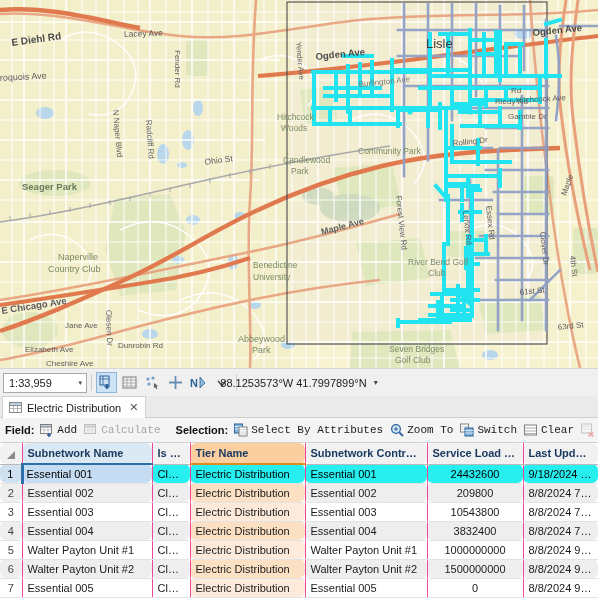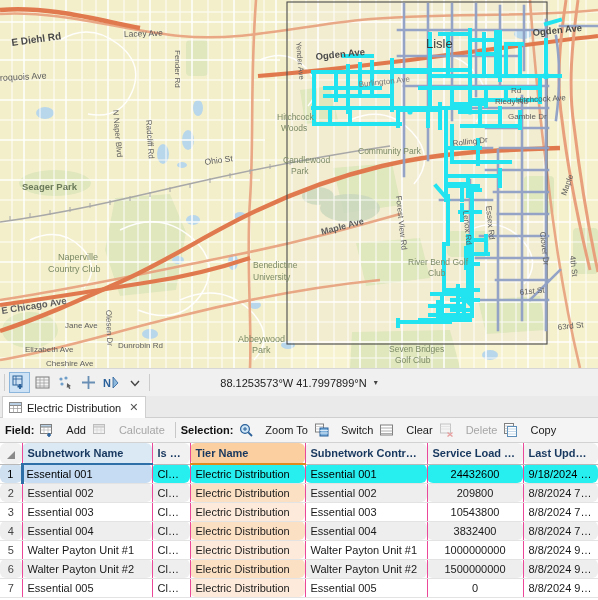--- a/index.html
+++ b/index.html
@@ -75,24 +75,25 @@
   
   .tbl-toolbar {
     position: absolute; left: 0; top: 418px; width: 598px; height: 25px;
     background: #f4f4f4;
     border-bottom: 1px solid #d2d2d2;
     display: flex; align-items: center;
     padding-left: 5px;
   }
   .tb-group-label { font-weight: bold; font-size: 11px; color: #111; margin-right: 4px; }
   .tb-item {
-    display: flex; align-items: center; gap: 12px;
+    display: flex; align-items: center; gap: 3px;
     padding: 1px 5px 1px 2px;
     font-size: 11px; color: #1a1a1a;
     white-space: nowrap;
+    font-family: Liberation Mono, monospace;
   }
   .tb-item.disabled { color: #a6a6a6; }
   .tb-divider { width: 1px; height: 16px; background: #c8c8c8; margin: 0 5px; }
 
   
   .grid {
     position: absolute; left: 0; top: 443px; width: 598px; height: 157px;
     background: #ffffff; overflow: hidden;
   }
   table.attr { border-collapse: collapse; width: 598px; table-layout: fixed; }
@@ -454,20 +455,24 @@
           <text x="566" y="196" font-size="8" transform="rotate(-70 566 196)">Maple</text>
           <text x="511" y="93" font-size="8">Rd</text>
           <text x="495" y="104" font-size="8">Riedy Rd</text>
           <text x="570" y="256" font-size="8" transform="rotate(84 570 256)">4th St</text>
         </g>
       </g>
     </svg>
   </div>
 
   <div class="scalebar">
+    <div class="scale-combo">
+      <span>1:33,959</span>
+      <span class="caret">▾</span>
+    </div>
     <div class="sb-sep"></div>
 
     <div class="sb-tools">
       <div class="sb-btn active">
         <svg width="15" height="15" viewBox="0 0 15 15">
           <rect x="1" y="1" width="9" height="9" fill="#cfe2f3" stroke="#2a6099"></rect>
           <path d="M1 4 H10 M4 1 V10" stroke="#2a6099" stroke-width="0.8"></path>
           <path d="M8 9 V14 M5.5 11.5 H10.5" stroke="#2a6099" stroke-width="1.8"></path>
         </svg>
       </div>
@@ -541,20 +546,29 @@
         <rect x="0.5" y="1.5" width="11" height="2.5" fill="#e0e0e0" stroke="#bdbdbd"></rect>
         <path d="M4 4 V10.5 M8 4 V10.5 M0.5 7 H11.5" stroke="#d2d2d2" stroke-width="0.6"></path>
       </svg>
       <span>Calculate</span>
     </div>
 
     <div class="tb-divider"></div>
 
     <span class="tb-group-label">Selection:</span>
 
+    <div class="tb-item">
+      <svg width="14" height="14" viewBox="0 0 14 14">
+        <rect x="0.5" y="1" width="8" height="9" fill="#7fb3dd" stroke="#2a6099"></rect>
+        <path d="M0.5 3.5 H8.5 M0.5 6 H8.5" stroke="#ffffff" stroke-width="0.7"></path>
+        <rect x="5" y="4" width="8" height="9" fill="#ffffff" stroke="#7f7f7f"></rect>
+        <path d="M5 6.5 H13 M5 9 H13 M5 11 H13" stroke="#b0b0b0" stroke-width="0.6"></path>
+      </svg>
+      <span>Select By Attributes</span>
+    </div>
 
     <div class="tb-item">
       <svg width="14" height="14" viewBox="0 0 14 14">
         <circle cx="6" cy="6" r="4.4" fill="#cfe6f7" stroke="#2a6099" stroke-width="1.2"></circle>
         <path d="M4 6 H8 M6 4 V8" stroke="#2a6099" stroke-width="1"></path>
         <path d="M9.3 9.3 L13 13" stroke="#2a6099" stroke-width="1.8"></path>
       </svg>
       <span>Zoom To</span>
     </div>
 

